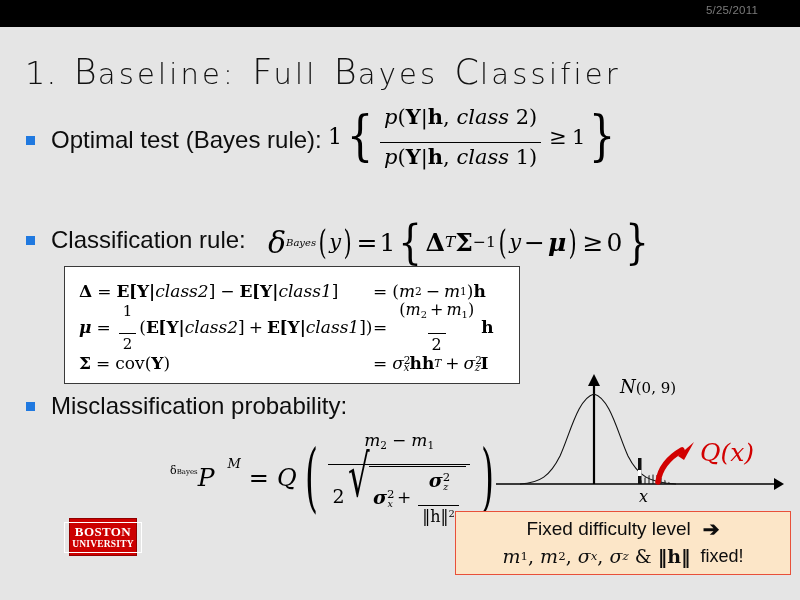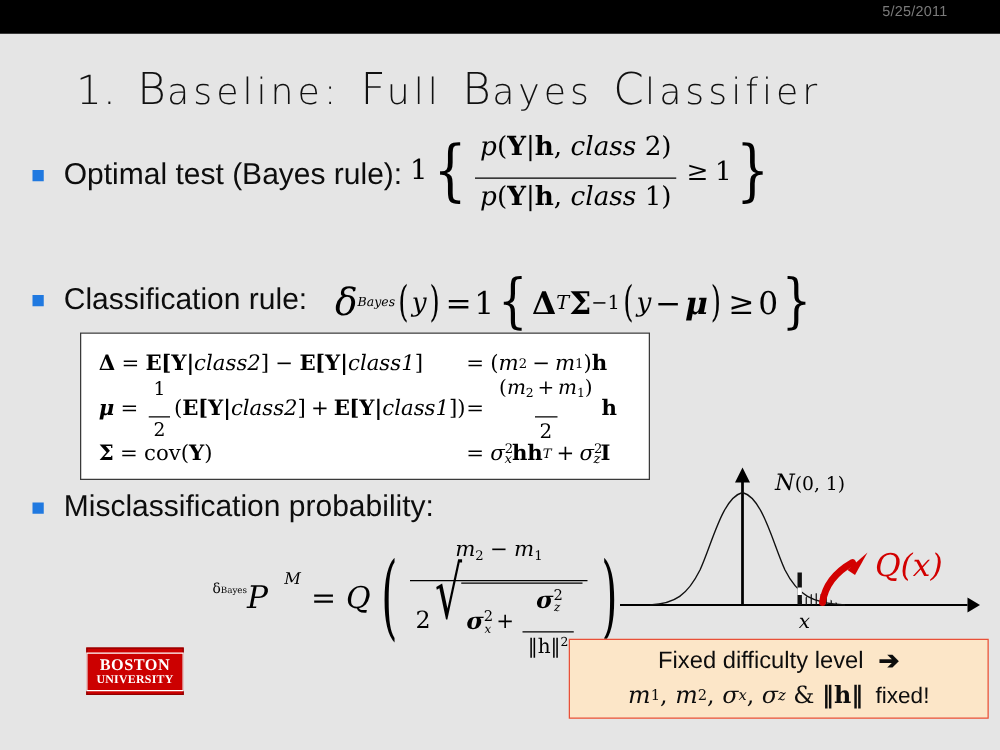--- a/index.html
+++ b/index.html
@@ -42,21 +42,20 @@
     position: absolute;
     left: 0; top: 52px;
     width: 646px;
     text-align: center;
     font-family: "DejaVu Sans", sans-serif;
     font-weight: 300;
     font-size: 29px;
     letter-spacing: 3.2px;
     color: #111111;
     white-space: nowrap;
-    margin-left: 36px;
   }
   #slide-title .cap { font-size: 35px; letter-spacing: 1px; }
   #slide-title .num { font-size: 32px; letter-spacing: 1px; }
   #slide-title .sp  { letter-spacing: 7px; }
 
   
   .bullet-row {
     position: absolute;
     display: flex;
     align-items: center;
@@ -230,21 +229,21 @@
     left: 639px; top: 487px;
     font-family: "DejaVu Serif", serif;
     font-size: 16px;
     font-style: italic;
   }
 
   
   #bu-logo {
     position: absolute;
     left: 69px; top: 518px;
-    width: 78px; height: 38px;
+    width: 68px; height: 38px;
     background: #CC0000;
     border: 1.5px solid #8f0000;
     box-sizing: border-box;
     display: flex;
     flex-direction: column;
     align-items: center;
     justify-content: center;
   }
   #bu-logo .inner {
     border: 1px solid #ffffff;
@@ -505,21 +504,21 @@
     <path d="M 28,112 C 48,111 58,104 68,84 C 78,62 86,26 102,22 C 118,26 126,62 136,84 C 146,104 158,111 184,112" fill="none" stroke="#111" stroke-width="1.1"></path>
 
     <path d="M 146,112 C 152,105 160,99 168,105 C 174,109 178,111 184,112 Z" fill="url(#hatch)" stroke="none"></path>
     <rect x="146" y="86" width="3.5" height="26" fill="#111"></rect>
     <rect x="146" y="98" width="3.5" height="6" fill="#fff"></rect>
 
     <path d="M 166,110 C 168,96 176,86 190,78" fill="none" stroke="#D20000" stroke-width="5.5" stroke-linecap="round"></path>
     <polygon points="186,84 202,70 192,88" fill="#D20000"></polygon>
   </svg>
   <div id="plot-label-n">
-    <span style="font-family:'DejaVu Serif',serif;font-style:italic;font-size:18px;">N</span><span>(0, 1)</span>
+    <span style="font-family:'DejaVu Serif',serif;font-style:italic;font-size:18px;">N</span><span>(0, 9)</span>
   </div>
   <div id="plot-label-q">Q(x)</div>
   <div id="plot-label-x">x</div>
 
   <div id="bu-logo">
     <div class="inner">
       <div class="l1">BOSTON</div>
       <div class="l2">UNIVERSITY</div>
     </div>
   </div>

